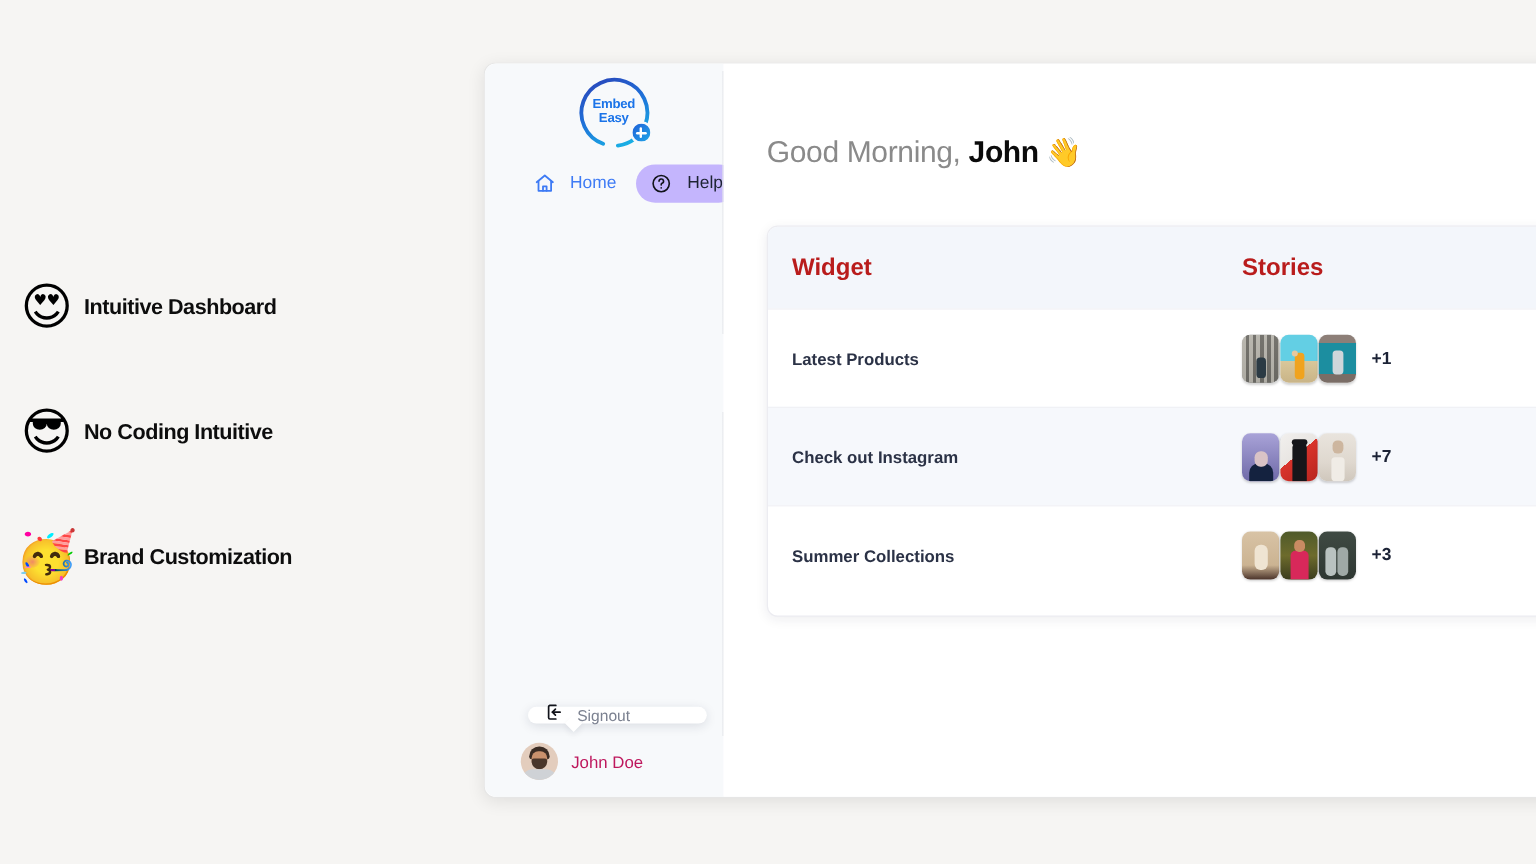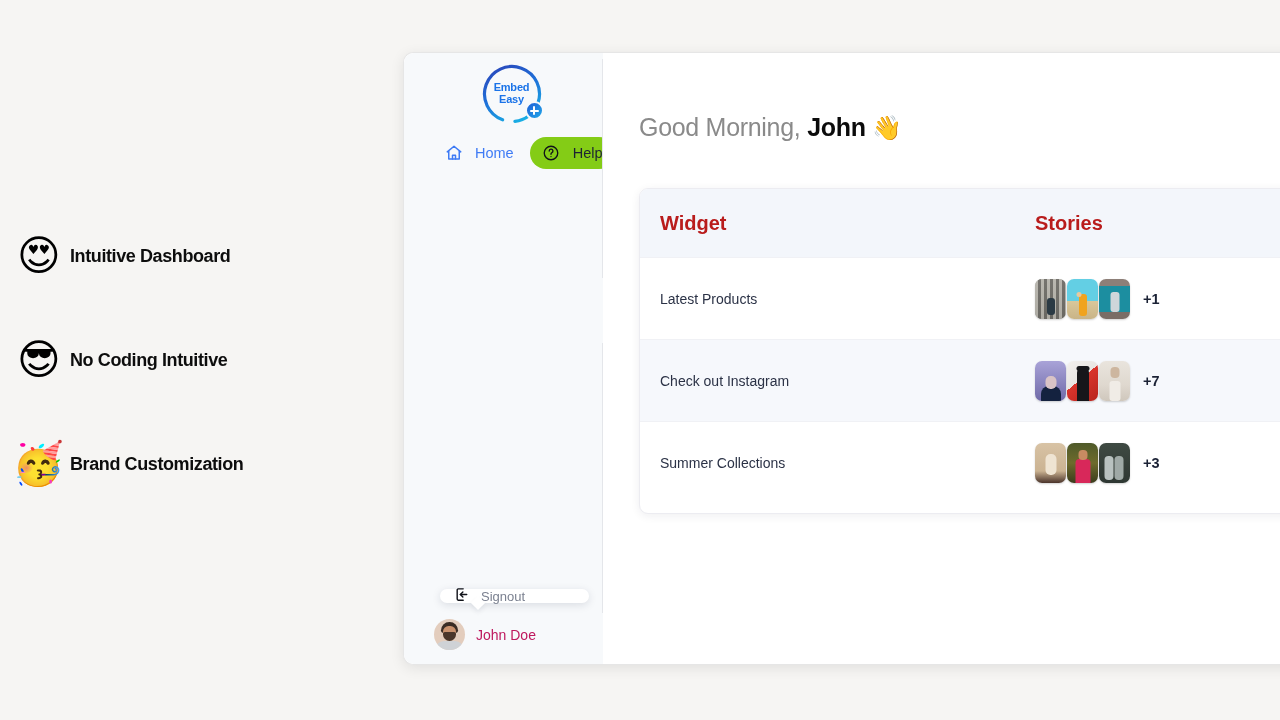--- a/index.html
+++ b/index.html
@@ -178,21 +178,21 @@
   .nav-item .nav-icon {
     width: 19px;
     height: 19px;
     display: flex;
     align-items: center;
     justify-content: center;
     flex: 0 0 19px;
   }
 
   .nav-item.active-home { color: #3e7bf5; }
-  .nav-item.highlight   { background: #84cc16; text-align: center; }
+  .nav-item.highlight   { background: #c4b5fd; text-align: center; }
 
   
   .sidebar-bottom {
     margin-top: auto;
     padding: 0 10px 14px 10px;
   }
 
   .signout-card {
     position: relative;
     margin: 0 4px 16px 10px;
@@ -334,20 +334,21 @@
     padding: 0 20px;
     border-top: 1px solid #f0f1f5;
   }
   .table-row.alt { background: #f6f8fc; }
   .table-row:first-of-type { border-top: none; }
 
   .cell-widget {
     flex: 0 0 375px;
     font-size: 14px;
     color: #2b3246;
+    font-weight: bold;
   }
 
   .cell-stories {
     flex: 1;
     display: flex;
     align-items: center;
   }
 
   .thumbs {
     display: flex;

